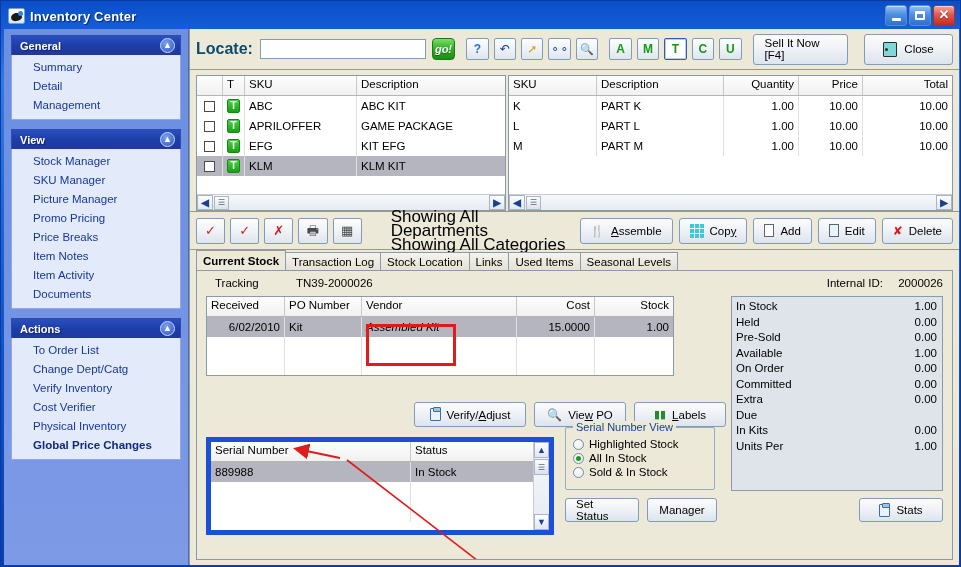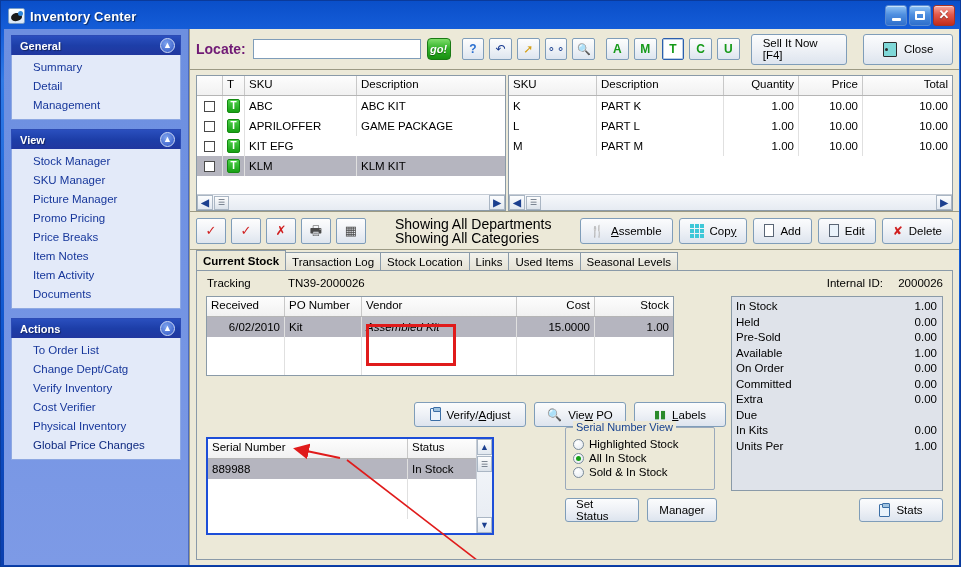--- a/index.html
+++ b/index.html
@@ -93,37 +93,37 @@
     color:#fff; font-size:9px; line-height:13px; text-align:center;
   }
   .panel-body {
     background:#e3eaf9; border:1px solid #8ea8e2; border-top:none;
     padding:3px 0 4px 0;
   }
   .panel-body .item {
     padding:2px 0 2px 21px; color:#17379b; font-size:11.5px;
     white-space:nowrap; cursor:pointer; line-height:15px;
   }
-  .panel-body .item.bold { font-weight:normal; color:#0f2a80; }
+  .panel-body .item.bold { font-weight:bold; color:#0f2a80; }
 
   
   #main {
     flex:1; height:100%;
     background:#ece9d8;
     border-left:1px solid #9c9a84;
     display:flex; flex-direction:column;
     overflow:hidden;
   }
   
   #locatebar {
     height:41px; display:flex; align-items:center; padding:0 6px;
     border-bottom:1px solid #9c9a84;
     background:#ece9d8;
   }
-  #locate-label { font-weight:bold; font-size:14px; color:#701a75; margin-right:7px; }
+  #locate-label { font-weight:bold; font-size:16px; color:#0c4a6e; margin-right:7px; }
   #locate-input {
     width:178px; height:20px; border:1px solid #7f9db9;
     background:#fff; font-family:"Liberation Sans",sans-serif; font-size:11px;
     padding:0 3px; outline:none;
   }
   .go-btn {
     margin-left:6px; width:25px; height:22px; border-radius:4px;
     background:linear-gradient(180deg,#7ede6a 0%, #35b32b 45%, #179010 100%);
     border:1px solid #1a7a14; color:#fff; font-weight:bold; font-size:11px;
     display:flex; align-items:center; justify-content:center;
@@ -202,21 +202,21 @@
   
   #actionrow {
     height:38px; display:flex; align-items:center; padding:0 6px;
     border-bottom:1px solid #9c9a84; gap:5px;
   }
   .ico-btn{
     width:30px;height:26px;border:1px solid #7f9db9;border-radius:2px;
     background:linear-gradient(180deg,#fdfdfd 0%,#eef1f6 55%,#dee5ee 100%);
     display:flex;align-items:center;justify-content:center;font-size:13px;line-height:1;
   }
-  #showing { margin-left:24px; font-size:14px; line-height:14px; color:#000; }
+  #showing { margin-left:24px; font-size:17px; line-height:14px; color:#000; }
   .act-btn {
     height:26px; border:1px solid #7f9db9; border-radius:3px;
     background:linear-gradient(180deg,#fbfcfd 0%,#eef1f6 50%,#dde4ee 100%);
     display:flex;align-items:center;justify-content:center;gap:6px;
     padding:0 10px; font-size:11.5px; cursor:pointer;
   }
   #actbtns{ margin-left:auto; display:flex; gap:6px; }
   u{text-decoration:underline;}
 
   
@@ -227,43 +227,43 @@
     background:linear-gradient(180deg,#f4f4ee,#e4e1d4);
     margin-right:-1px; line-height:16px; cursor:pointer;
   }
   .tab.active { background:#ece9d8; height:20px; line-height:18px; font-weight:bold;}
 
   
   #lower {
     flex:1; margin:0 6px 5px 6px; border:1px solid #8a9aa8;
     background:#ece9d8; position:relative; overflow:hidden;
   }
-  #tracking-row { position:absolute; left:10px; top:6px; font-size:11.5px; }
+  #tracking-row { position:absolute; left:18px; top:6px; font-size:11.5px; }
   #tracking-row .lbl{ display:inline-block; width:78px; }
   #internal-id { position:absolute; right:9px; top:6px; font-size:11.5px; }
   #internal-id .v{ margin-left:12px; }
 
   #recv-grid {
     position:absolute; left:9px; top:25px; width:468px; height:80px;
     background:#fff; border:1px solid #8a9aa8; overflow:hidden;
   }
   #recv-grid .grid-head .cell, #recv-grid .grid-row .cell { font-size:11.5px; }
 
   #redbox {
     position:absolute; left:365px; top:323px; width:90px; height:42px;
     border:3px solid #e01b1b; pointer-events:none; z-index:20;
   }
   #arrow-svg { position:absolute; left:0; top:0; width:955px; height:536px;
       pointer-events:none; z-index:19; }
 
   .mid-btns { position:absolute; left:217px; top:131px; display:flex; gap:8px; }
 
   #serial-grid {
-    position:absolute; left:9px; top:166px; width:288px; height:98px;
-    background:#fff; border:2px solid #1d4ed8; display:flex; overflow:hidden;
+    position:absolute; left:9px; top:166px; width:348px; height:98px;
+    background:#fff; border:5px solid #1d4ed8; display:flex; overflow:hidden;
   }
   #serial-grid .sg-main{flex:1; display:flex; flex-direction:column;}
   .vscroll{ width:16px; background:linear-gradient(180deg,#f6f8fb,#e6ebf2);
      border-left:1px solid #c5ccd5; display:flex; flex-direction:column;}
   .vs-btn{height:16px;display:flex;align-items:center;justify-content:center;font-size:9px;
      color:#1b3f8f;font-weight:bold;background:linear-gradient(180deg,#fcfdfe,#e2e8f0);
      border:1px solid #aab6c4;}
   .vs-thumb{height:16px;margin-top:1px;background:linear-gradient(180deg,#fdfdfd,#dbe2ea);
      border:1px solid #aab6c4;display:flex;align-items:center;justify-content:center;
      font-size:8px;color:#5a6676;}
@@ -425,20 +425,21 @@
               <div class="cell" style="width:112px;">APRILOFFER</div>
               <div class="cell" style="flex:1;border-right:none;">GAME PACKAGE</div>
             </div>
             <div class="grid-row">
               <div class="cell" style="width:26px;display:flex;align-items:center;justify-content:center;">
                   <span class="chk"></span>
                 </div>
               <div class="cell" style="width:22px;display:flex;align-items:center;justify-content:center;">
                   <span class="tbadge">T</span>
                 </div>
+              <div class="cell" style="width:112px;">EFG</div>
               <div class="cell" style="flex:1;border-right:none;">KIT EFG</div>
             </div>
             <div class="grid-row sel">
               <div class="cell" style="width:26px;display:flex;align-items:center;justify-content:center;">
                   <span class="chk"></span>
                 </div>
               <div class="cell" style="width:22px;display:flex;align-items:center;justify-content:center;">
                   <span class="tbadge">T</span>
                 </div>
               <div class="cell" style="width:112px;">KLM</div>

